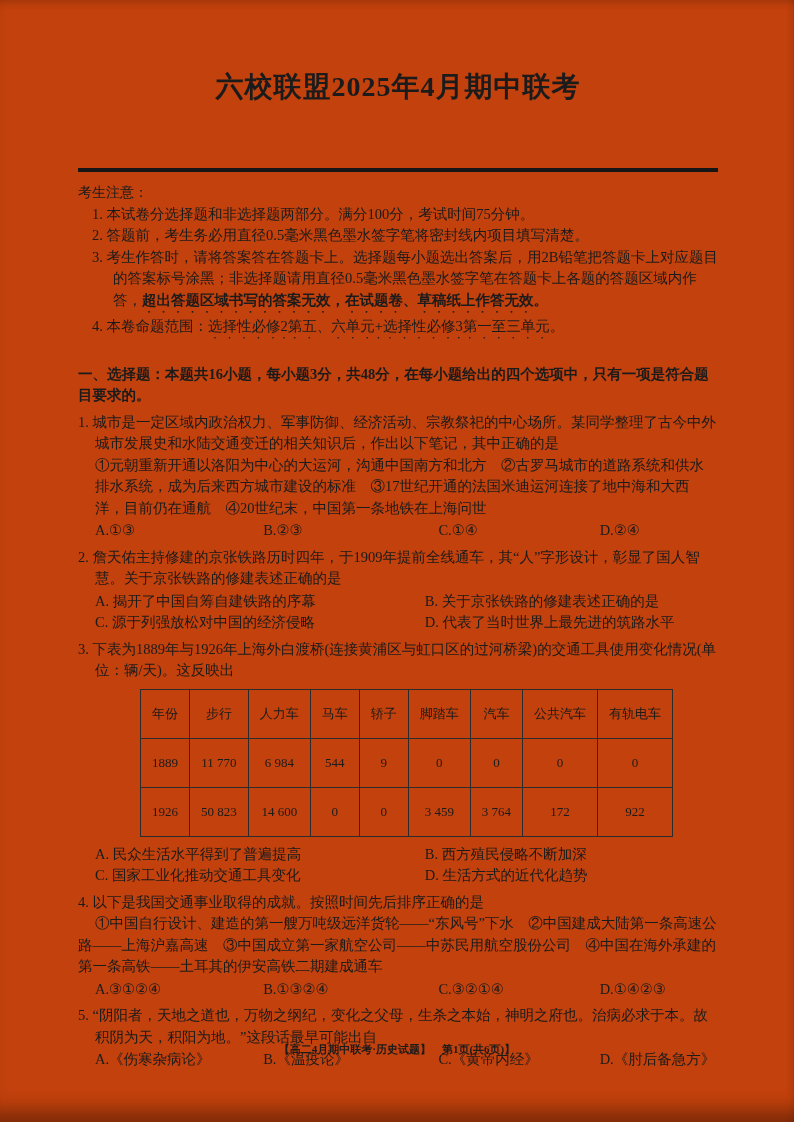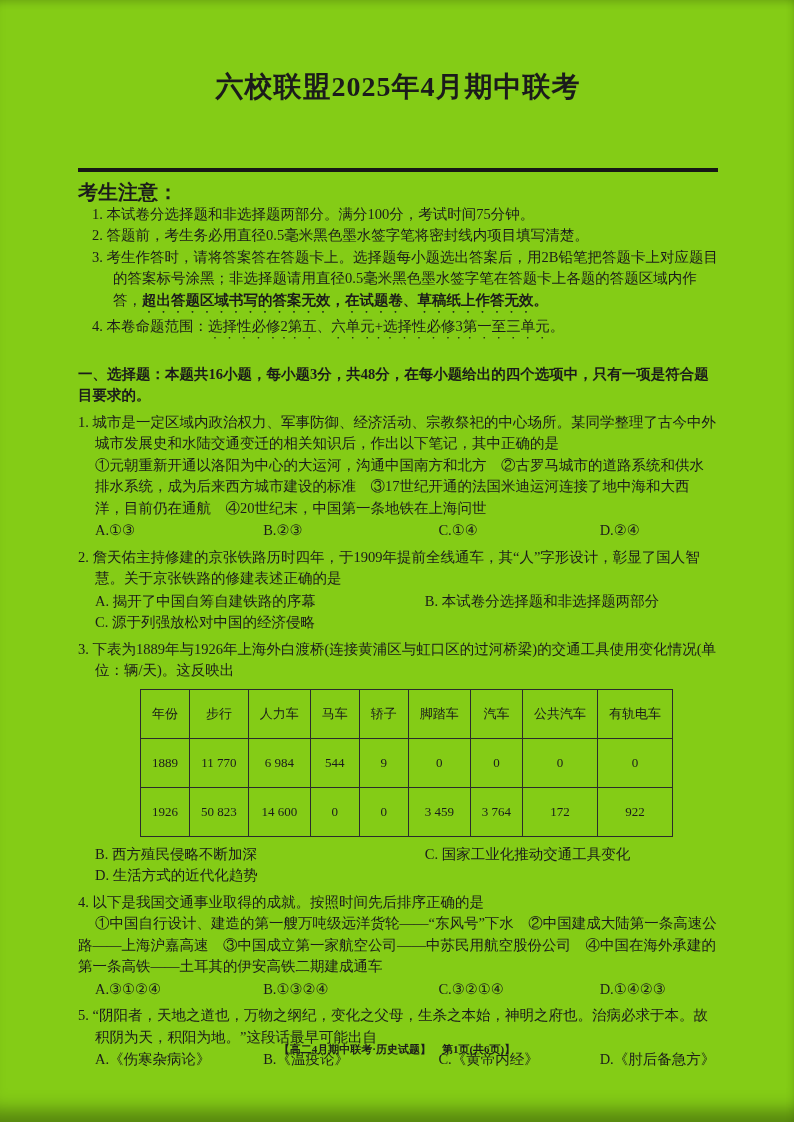--- a/index.html
+++ b/index.html
@@ -2,21 +2,21 @@
 <html><head>
 <meta charset="utf-8">
 <style>
   * { box-sizing: border-box; }
   html, body { margin: 0; padding: 0; background: #e9e8e6; }
   .page {
     position: relative;
     width: 794px;
     height: 1122px;
     margin: 0 auto;
-    background: #84cc16;
+    background: #c2410c;
     color: #1b1b1b;
     font-family: "Liberation Serif", "DejaVu Serif", serif;
     font-size: 14.5px;
     line-height: 21.5px;
     padding: 70px 76px 0 78px;
     overflow: hidden;
     box-shadow: inset 0 10px 8px -8px rgba(0,0,0,.20),
                 inset -8px 0 8px -8px rgba(0,0,0,.15),
                 inset 0 -26px 18px -14px rgba(0,0,0,.35);
   }
@@ -34,21 +34,21 @@
     font-size: 24px;
     line-height: 28px;
     font-weight: bold;
     letter-spacing: 2px;
   }
   .rule {
     margin-top: 64px;
     border-top: 4px solid #161616;
   }
   .notice { margin-top: 10px; }
-  .notice-heading { font-weight: bold; font-size: 20px; }
+  .notice-heading { font-weight: normal; font-size: 14px; }
   .notice-item {
     padding-left: 1.45em;
     text-indent: -1.45em;
     margin-left: 14px;
   }
   .bold { font-weight: bold; }
   .em-dots {
     -webkit-text-emphasis: dot;
     -webkit-text-emphasis-position: under right;
     text-emphasis: dot;
@@ -114,22 +114,23 @@
       <span class="option">B.②③</span>
       <span class="option">C.①④</span>
       <span class="option">D.②④</span>
     </div>
   </div>
 
   <div class="question">
     <div class="stem">2. 詹天佑主持修建的京张铁路历时四年，于1909年提前全线通车，其“人”字形设计，彰显了国人智慧。关于京张铁路的修建表述正确的是</div>
     <div class="options cols-2">
       <span class="option">A. 揭开了中国自筹自建铁路的序幕</span>
-      <span class="option">B. 本试卷分选择题和非选择题两部分</span>
+      <span class="option">B. 关于京张铁路的修建表述正确的是</span>
       <span class="option">C. 源于列强放松对中国的经济侵略</span>
+      <span class="option">D. 代表了当时世界上最先进的筑路水平</span>
     </div>
   </div>
 
   <div class="question">
     <div class="stem">3. 下表为1889年与1926年上海外白渡桥(连接黄浦区与虹口区的过河桥梁)的交通工具使用变化情况(单位：辆/天)。这反映出</div>
     <table class="q-table">
       <thead>
         <tr>
           <th>年份</th>
           <th>步行</th>
@@ -161,20 +162,21 @@
           <td>0</td>
           <td>0</td>
           <td>3 459</td>
           <td>3 764</td>
           <td>172</td>
           <td>922</td>
         </tr>
       </tbody>
     </table>
     <div class="options cols-2">
+      <span class="option">A. 民众生活水平得到了普遍提高</span>
       <span class="option">B. 西方殖民侵略不断加深</span>
       <span class="option">C. 国家工业化推动交通工具变化</span>
       <span class="option">D. 生活方式的近代化趋势</span>
     </div>
   </div>
 
   <div class="question">
     <div class="stem">4. 以下是我国交通事业取得的成就。按照时间先后排序正确的是</div>
     <div class="substem substem-flush">①中国自行设计、建造的第一艘万吨级远洋货轮——“东风号”下水　②中国建成大陆第一条高速公路——上海沪嘉高速　③中国成立第一家航空公司——中苏民用航空股份公司　④中国在海外承建的第一条高铁——土耳其的伊安高铁二期建成通车</div>
     <div class="options cols-4">

